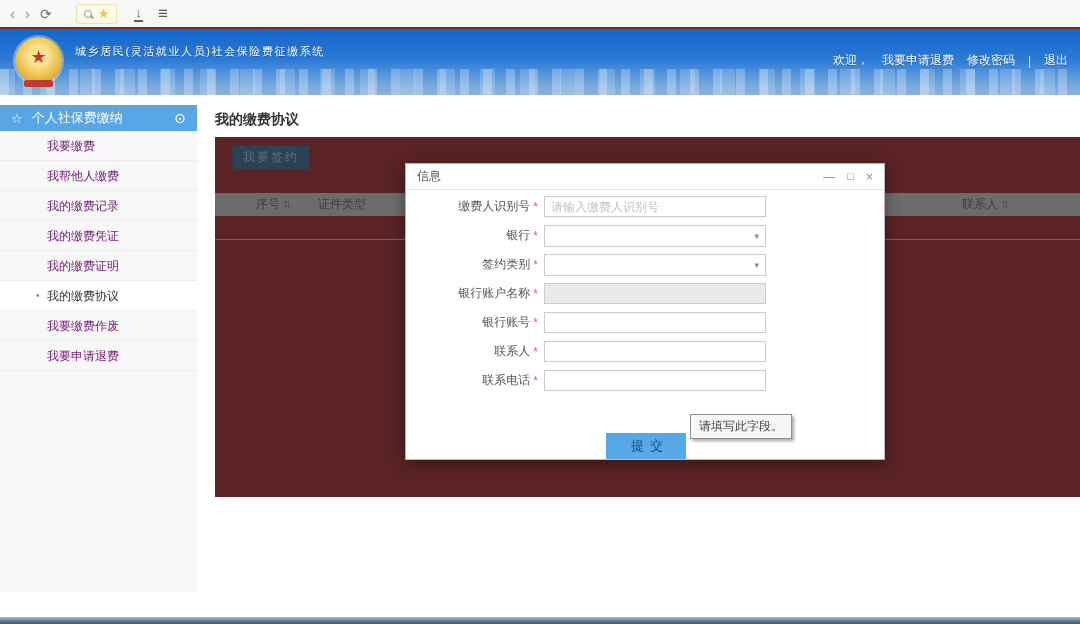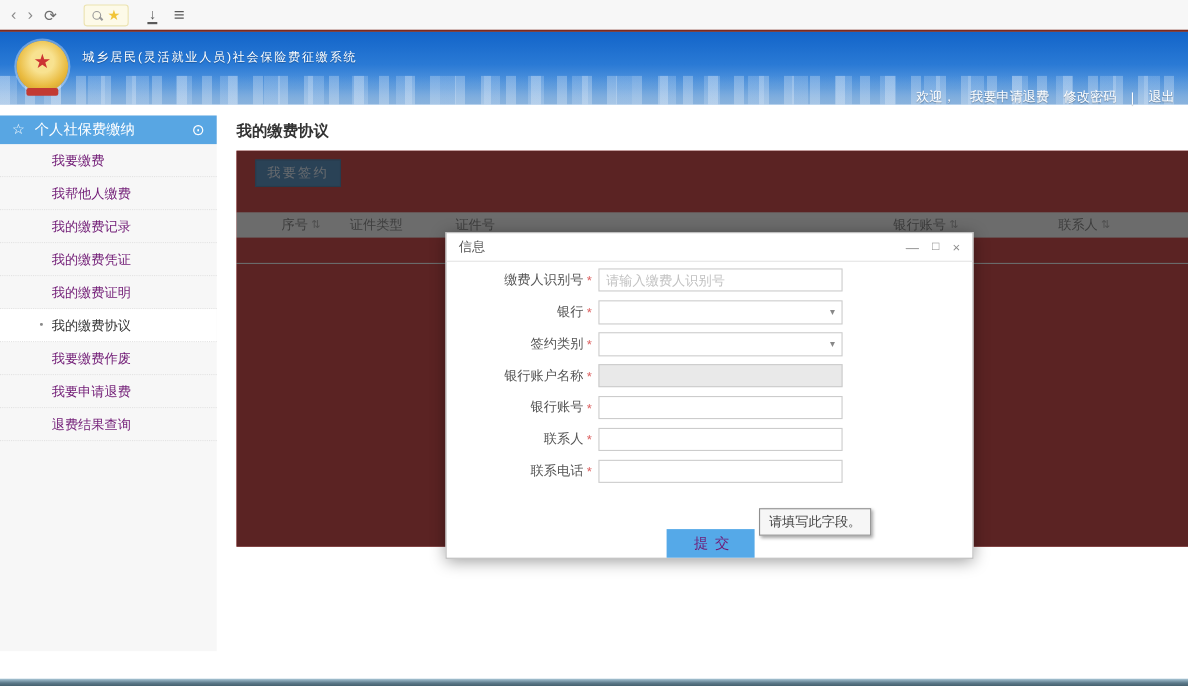--- a/index.html
+++ b/index.html
@@ -40,21 +40,21 @@
           background:radial-gradient(circle at 50% 40%, #f8e290 0 28%, #e9ba3e 62%, #bb8a2b 100%);
           box-shadow:0 0 0 2px rgba(255,255,255,.35); }
   .logo::after { content:"★"; position:absolute; left:0; right:0; top:9px; text-align:center;
                  color:#c33; font-size:18px; }
   .logo::before { content:""; position:absolute; bottom:-3px; left:9px; right:9px; height:7px;
                   background:#c23a32; border-radius:2px; }
   .titles { position:absolute; left:75px; top:10px; color:#fff; }
   .site-title { font-size:21px; font-weight:bold; letter-spacing:1px; text-shadow:0 1px 2px rgba(0,0,0,.3); }
   .site-sub { font-size:11px; margin-top:5px; letter-spacing:1.6px; text-shadow:0 1px 1px rgba(0,0,0,.3); }
   .hlinks { position:absolute; right:12px; top:23px; color:#fff; font-size:12px;
-            display:flex; align-items:center; gap:13px; text-shadow:0 1px 1px rgba(0,0,0,.3);margin-top:28px; }
+            display:flex; align-items:center; gap:13px; text-shadow:0 1px 1px rgba(0,0,0,.3); }
   .hlinks .lnk { cursor:pointer; }
 
   
   .sidebar { position:absolute; left:0; top:105px; width:197px; height:487px; background:#f7f7f7; }
   .sidebar-head { height:26px; background:#58a6e3; color:#fff; display:flex; align-items:center;
                   gap:9px; padding:0 11px; font-size:13px; }
   .sb-home { font-size:13px; }
   .sb-circle { margin-left:auto; font-size:14px; cursor:pointer; }
   .menu-item { height:30px; line-height:30px; padding-left:47px; font-size:12px; color:#701a75;
                border-bottom:1px dotted #e3e3e3; cursor:pointer; position:relative; }
@@ -76,21 +76,21 @@
   .th.c3 { width:90px; }
   .th.spacer { flex:1; }
   .th.c4 { width:150px; }
   .th.c5 { width:118px; }
   .sort { font-size:10px; color:#9a9a9a; }
   .empty-row { position:absolute; left:0; right:0; top:79px; height:24px; border-bottom:1px solid #e4e4e4; }
   .overlay { position:absolute; inset:0; background:rgba(40,40,40,.65); }
 
   
   .modal { position:absolute; left:405px; top:163px; width:480px; height:297px; background:#fff;
-           border:1px solid #b9b9b9; box-shadow:0 3px 14px rgba(0,0,0,.4); z-index:10;margin-top:48px; }
+           border:1px solid #b9b9b9; box-shadow:0 3px 14px rgba(0,0,0,.4); z-index:10; }
   .modal-head { height:26px; border-bottom:1px solid #e4e4e4; display:flex; align-items:center;
                 padding:0 11px; font-size:12px; color:#555; }
   .mh-icons { margin-left:auto; display:flex; gap:12px; color:#8a8a8a; font-size:12px; align-items:center; }
   .mh-icons span { cursor:pointer; line-height:1; }
   .mh-max { font-size:11px; }
   .form { position:relative; padding-top:2px; height:269px; }
   .frow { display:flex; align-items:center; height:29px; }
   .flab { width:132px; display:flex; justify-content:flex-end; align-items:center; gap:3px;
           font-size:12px; color:#555; flex:0 0 auto; }
   .req { color:#d66; font-size:12px; }
@@ -98,21 +98,21 @@
             color:#333; margin-left:6px; font-family:inherit; background:#fff; }
   .finput::placeholder { color:#c2c2c2; }
   .finput:disabled, .finput.dis { background:#e9e9e9; }
   .fselect { width:222px; height:22px; border:1px solid #ccc; margin-left:6px; display:flex;
              align-items:center; justify-content:flex-end; padding-right:6px; cursor:pointer; background:#fff; }
   .caret { font-size:9px; color:#888; }
   .tooltip { position:absolute; left:284px; top:224px; background:#f6f6f6; border:1px solid #8f8f8f;
              box-shadow:2px 2px 3px rgba(0,0,0,.35); font-size:12px; color:#444; padding:3px 8px;
              white-space:nowrap; z-index:11; }
   .submit { position:absolute; left:200px; top:243px; width:80px; height:26px; background:#55a9e8;
-            color:#701a75; border:none; font-size:13px; letter-spacing:6px; padding-left:8px; cursor:pointer;
+            color:#0c4a6e; border:none; font-size:13px; letter-spacing:6px; padding-left:8px; cursor:pointer;
             font-family:inherit; }
 
   .footer { position:absolute; left:0; right:0; bottom:0; height:7px;
             background:linear-gradient(180deg,#aac7d7 0%,#5c7a8a 55%,#425d6b 100%); }
 </style>
 </head>
 <body>
 
 <div class="screen">
 
@@ -155,21 +155,20 @@
     <div class="menu-item">我帮他人缴费</div>
     <div class="menu-item">我的缴费记录</div>
     <div class="menu-item">我的缴费凭证</div>
     <div class="menu-item">我的缴费证明</div>
     <div class="menu-item active">
       <span class="dot">•</span>
       <span>我的缴费协议</span>
     </div>
     <div class="menu-item">我要缴费作废</div>
     <div class="menu-item">我要申请退费</div>
-    <div class="menu-item">退费结果查询</div>
   </div>
 
   <div class="main">
     <div class="page-title">我的缴费协议</div>
     <div class="panel">
       <button class="sign-btn">我要签约</button>
       <div class="thead">
         <span class="th c1">
           <span>序号</span>
           <span class="sort">⇅</span>

